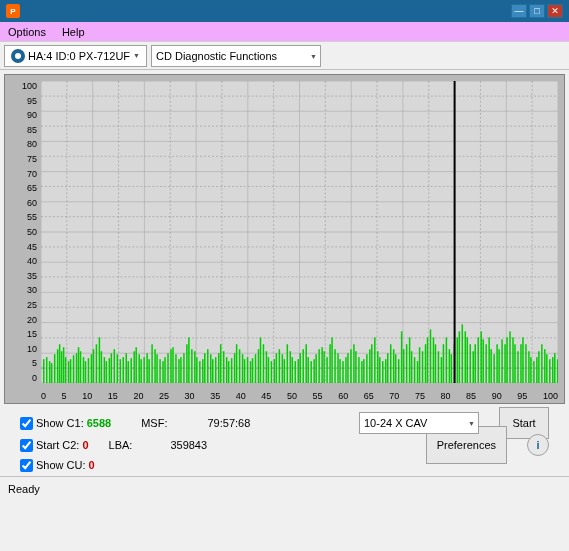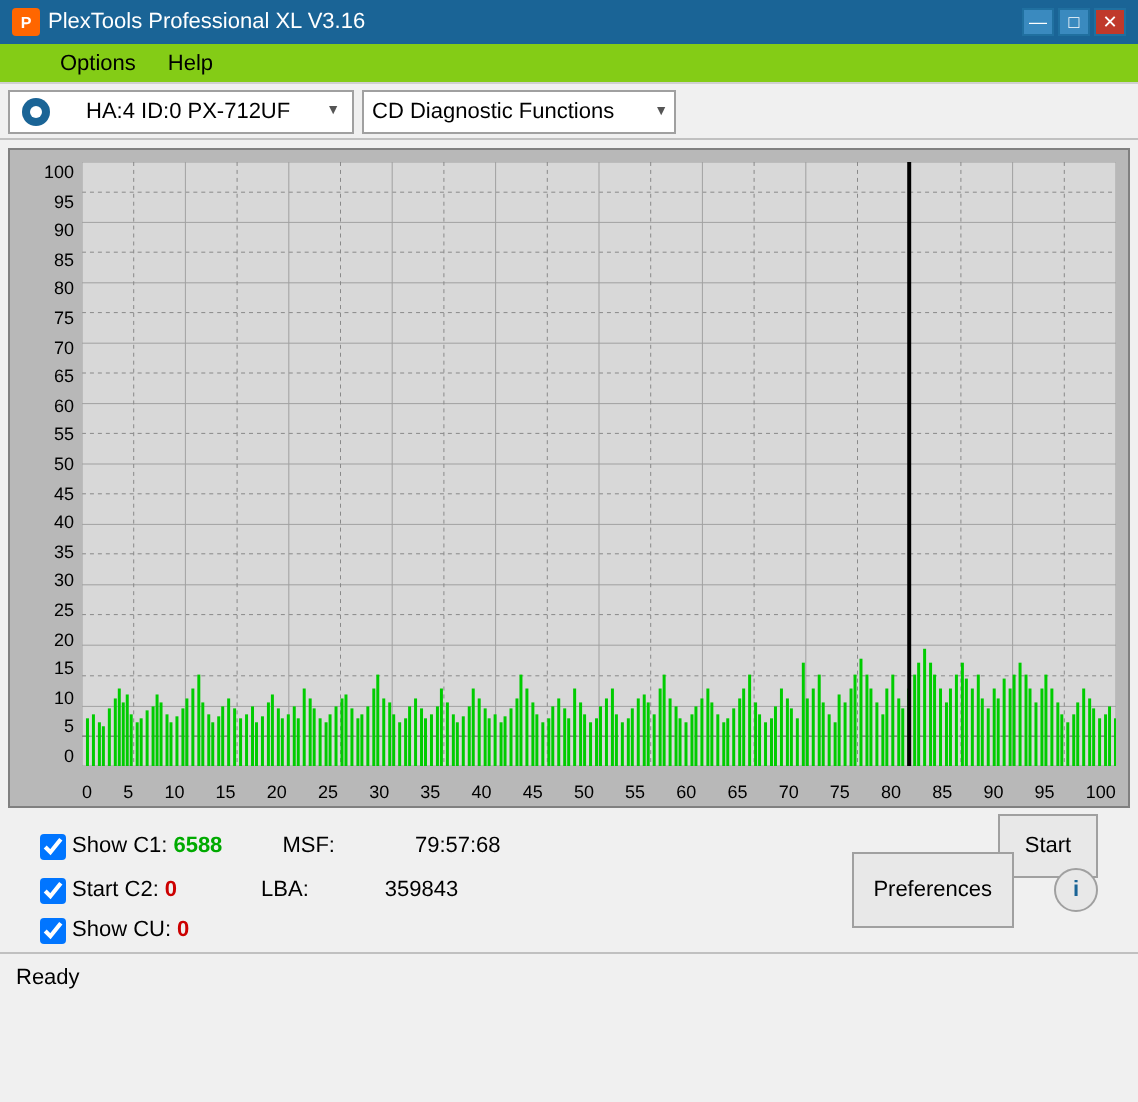--- a/index.html
+++ b/index.html
@@ -48,25 +48,25 @@
       font-size: 9px;
       display: flex;
       align-items: center;
       justify-content: center;
       cursor: pointer;
     }
     .title-btn.close { background: #c0392b; }
 
     
     .menu-bar {
-      background: #84cc16;
+      background: #f0abfc;
       height: 20px;
       display: flex;
       align-items: center;
-      padding: 0 22px;
+      padding: 0 0;
       border-bottom: 1px solid #d0d0d0;
     }
     .menu-item {
       padding: 2px 8px;
       font-size: 11px;
       cursor: pointer;
       color: #000;
     }
 
     
@@ -75,21 +75,21 @@
       height: 28px;
       display: flex;
       align-items: center;
       padding: 2px 4px;
       gap: 4px;
       border-bottom: 1px solid #c0c0c0;
     }
     .drive-btn {
       display: flex;
       align-items: center;
-      gap: 18px;
+      gap: 3px;
       background: white;
       border: 1px solid #a0a0a0;
       padding: 2px 6px;
       height: 22px;
       cursor: pointer;
       font-size: 11px;
     }
     .toolbar-select {
       height: 22px;
       border: 1px solid #a0a0a0;
@@ -109,21 +109,21 @@
     .select-wrapper::after {
       content: '▼';
       font-size: 7px;
       position: absolute;
       right: 4px;
       top: 50%;
       transform: translateY(-50%);
       pointer-events: none;
       color: #555;
     }
-    .select-func { width: 157px; }
+    .select-func { width: 170px; }
     .select-test { width: 140px; }
 
     
     .chart-container {
       background: #b8b8b8;
       margin: 4px;
       height: 330px;
       position: relative;
       border: 1px solid #808080;
     }
@@ -255,21 +255,20 @@
       width: 100%;
       height: 100%;
     }
   </style>
 </head>
 <body>
 
 <div class="title-bar">
   <div class="title-bar-left">
     <div class="title-bar-icon" style="width:14px;height:14px;background:#ff6600;border-radius:2px;display:flex;align-items:center;justify-content:center;color:white;font-size:8px;font-weight:bold;">P</div>
-    <span class="title-bar-title">PlexTools Professional XL V3.16</span>
   </div>
   <div class="title-bar-controls">
     <div class="title-btn">—</div>
     <div class="title-btn">□</div>
     <div class="title-btn close">✕</div>
   </div>
 </div>
 
 <div class="menu-bar">
   <div class="menu-item">Options</div>
@@ -605,32 +604,37 @@
       <input type="checkbox" checked="" style="">
       <span>Show C1:</span>
       <span class="val-green">6588</span>
     </label>
 
     <span style="margin-left:10px;">MSF:</span>
     <span style="margin-left:20px;">79:57:68</span>
 
     <div style="flex:1;"></div>
 
+    <div class="select-wrapper">
+      <select class="speed-select">
+        <option>10-24 X CAV</option>
+      </select>
+    </div>
 
     <button class="btn-start">Start</button>
   </div>
 
   <div class="info-line">
     <label class="checkbox-label">
       <input type="checkbox" checked="" style="">
       <span>Start C2:</span>
       <span class="val-red">0</span>
     </label>
 
-    <span style="margin-left:22px;">LBA:</span>
+    <span style="margin-left:0;">LBA:</span>
     <span style="margin-left:18px;">359843</span>
 
     <div style="flex:1;"></div>
 
     <button class="btn-prefs">Preferences</button>
     <div class="btn-info">
       <span>i</span>
     </div>
   </div>
 

